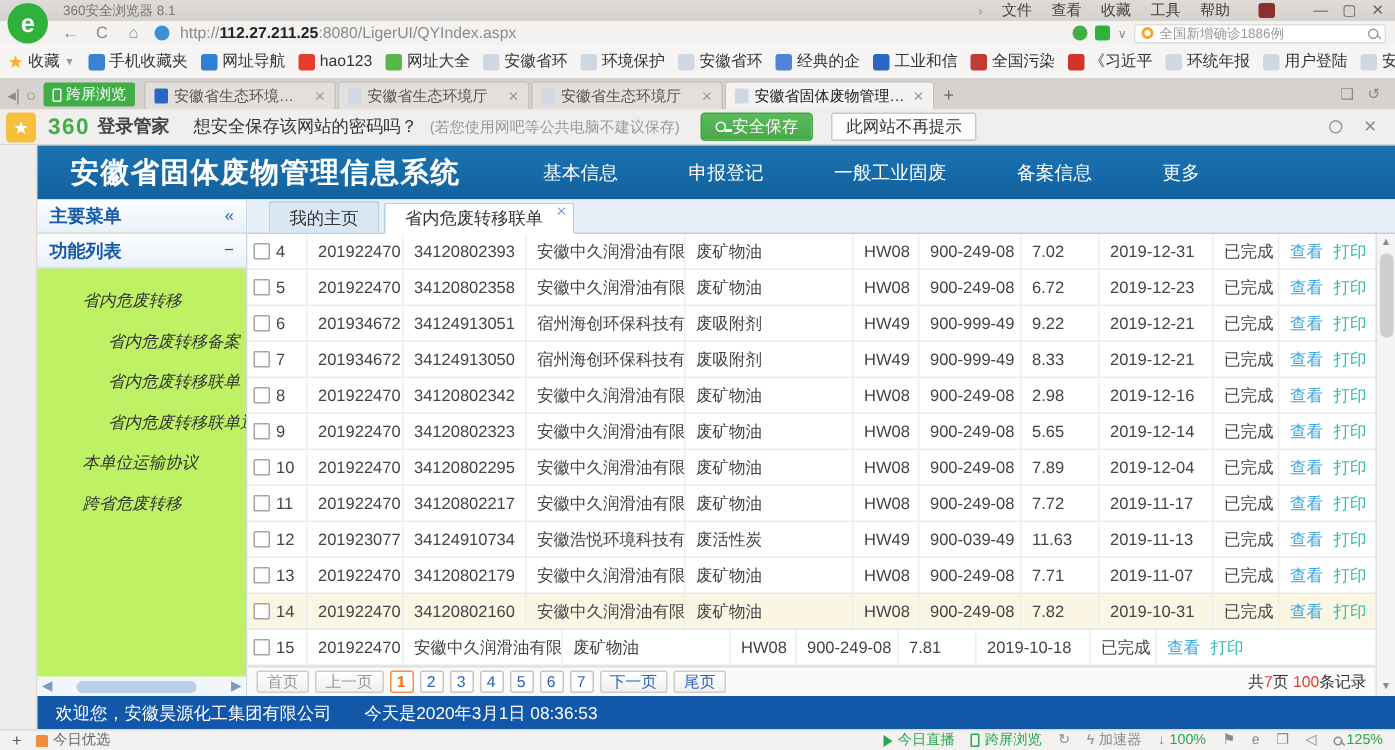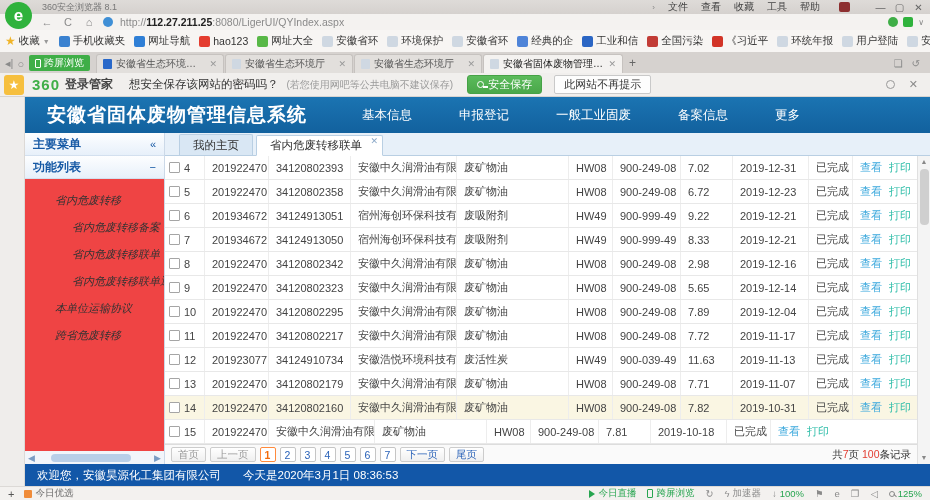--- a/index.html
+++ b/index.html
@@ -86,21 +86,21 @@
   .appheader{height:36px;background:linear-gradient(180deg,#1b74b2,#12619e);display:flex;
     align-items:center;color:#fff;}
   .apptitle{font-size:19px;font-weight:bold;margin-left:22px;letter-spacing:1px;white-space:nowrap;}
   .appnav{display:flex;gap:47px;margin-left:55px;font-size:12.5px;white-space:nowrap;}
   .useritem{margin-left:auto;width:93px;height:36px;background:#1db1c0;display:flex;align-items:center;
     justify-content:center;font-size:12px;gap:5px;}
   .ucaret{font-size:8px;}
 
   .pagemain{flex:1;display:flex;min-height:0;}
   .sidebar{width:140px;border-right:1px solid #ccd9e8;display:flex;flex-direction:column;
-    background:#ef4444;position:relative;flex:0 0 auto;}
+    background:#bef264;position:relative;flex:0 0 auto;}
   .sbheader{height:23px;background:linear-gradient(#fdfeff,#e7f0fa);border-bottom:1px solid #d3e0ef;
     display:flex;align-items:center;padding:0 8px;font-size:12px;font-weight:bold;color:#1659a5;}
   .sbheader .ctl{margin-left:auto;font-weight:normal;font-size:11px;color:#1659a5;}
   .sbitems{padding-top:8px;font-size:11px;color:#333;font-style:italic;}
   .sbitem{height:27px;display:flex;align-items:center;padding-left:30px;white-space:nowrap;overflow:hidden;}
   .sbitem.lv2{padding-left:47px;}
   .hscroll{position:absolute;bottom:0;left:0;right:0;height:13px;background:#f2f5fa;display:flex;
     align-items:center;padding:0 3px;}
   .hscroll .arr{color:#7a9cc4;font-size:9px;}
   .hthumb{height:8px;background:#b9cfe8;border-radius:4px;width:80px;margin-left:16px;}
@@ -188,20 +188,25 @@
   <div class="addressbar">
     <span class="nav-ico">←</span>
     <span class="nav-ico">C</span>
     <span class="nav-ico">⌂</span>
     <span class="site-dot"></span>
     <span class="url"><span>http://</span><b>112.27.211.25</b><span>:8080/LigerUI/QYIndex.aspx</span></span>
     <div class="addr-right">
       <span class="mini-dot g1"></span>
       <span class="mini-dot g2"></span>
       <span class="vcaret">∨</span>
+      <div class="searchbox">
+        <span class="s-logo"></span>
+        <span class="stext">全国新增确诊1886例</span>
+        <span class="mag"></span>
+      </div>
     </div>
   </div>
 
   <div class="bookmarksbar">
     <span class="bm">
       <span class="star-gold">★</span>
       <span>收藏</span>
       <span class="bm-caret">▼</span>
     </span>
     <span style="display:contents">

